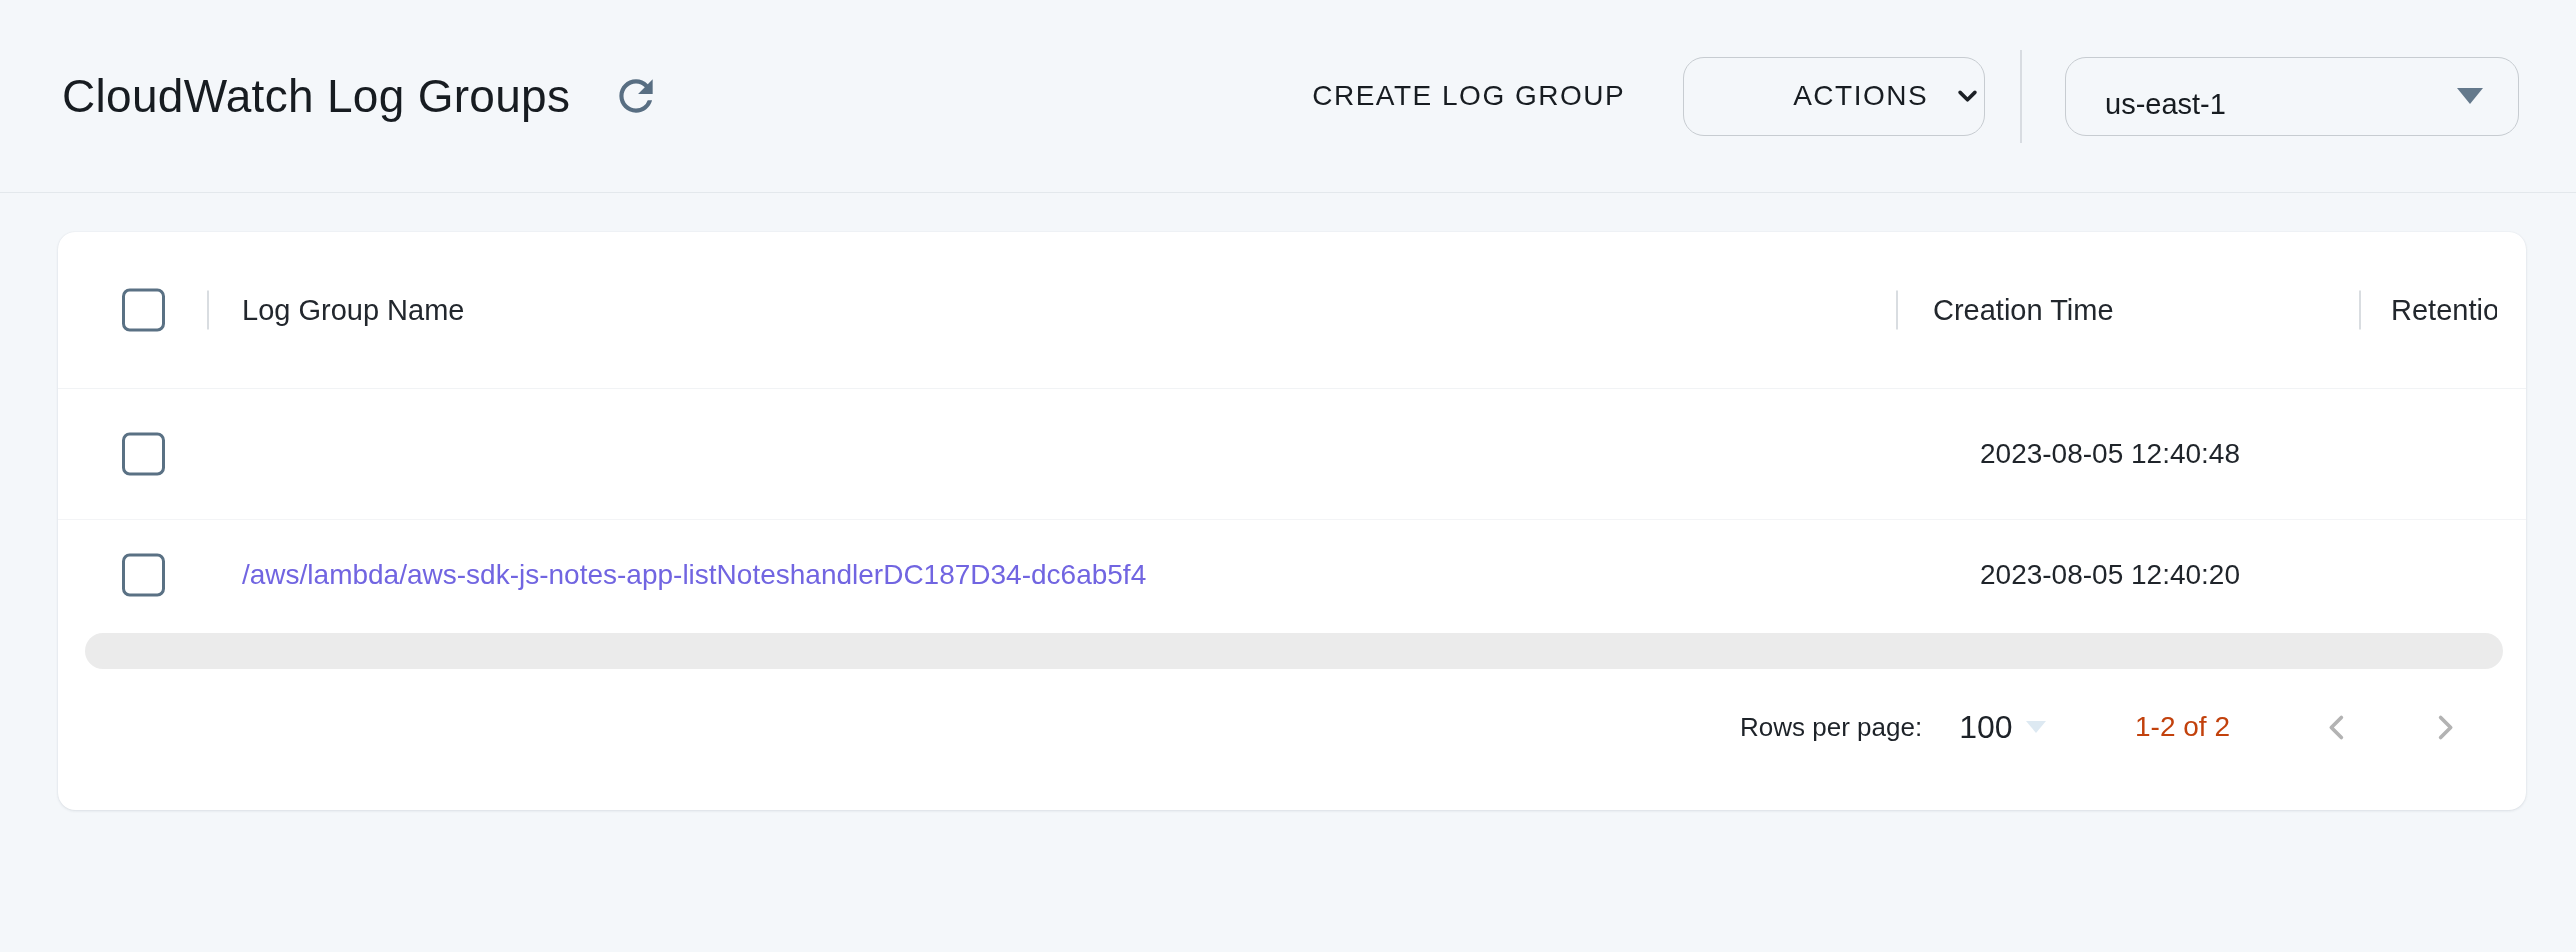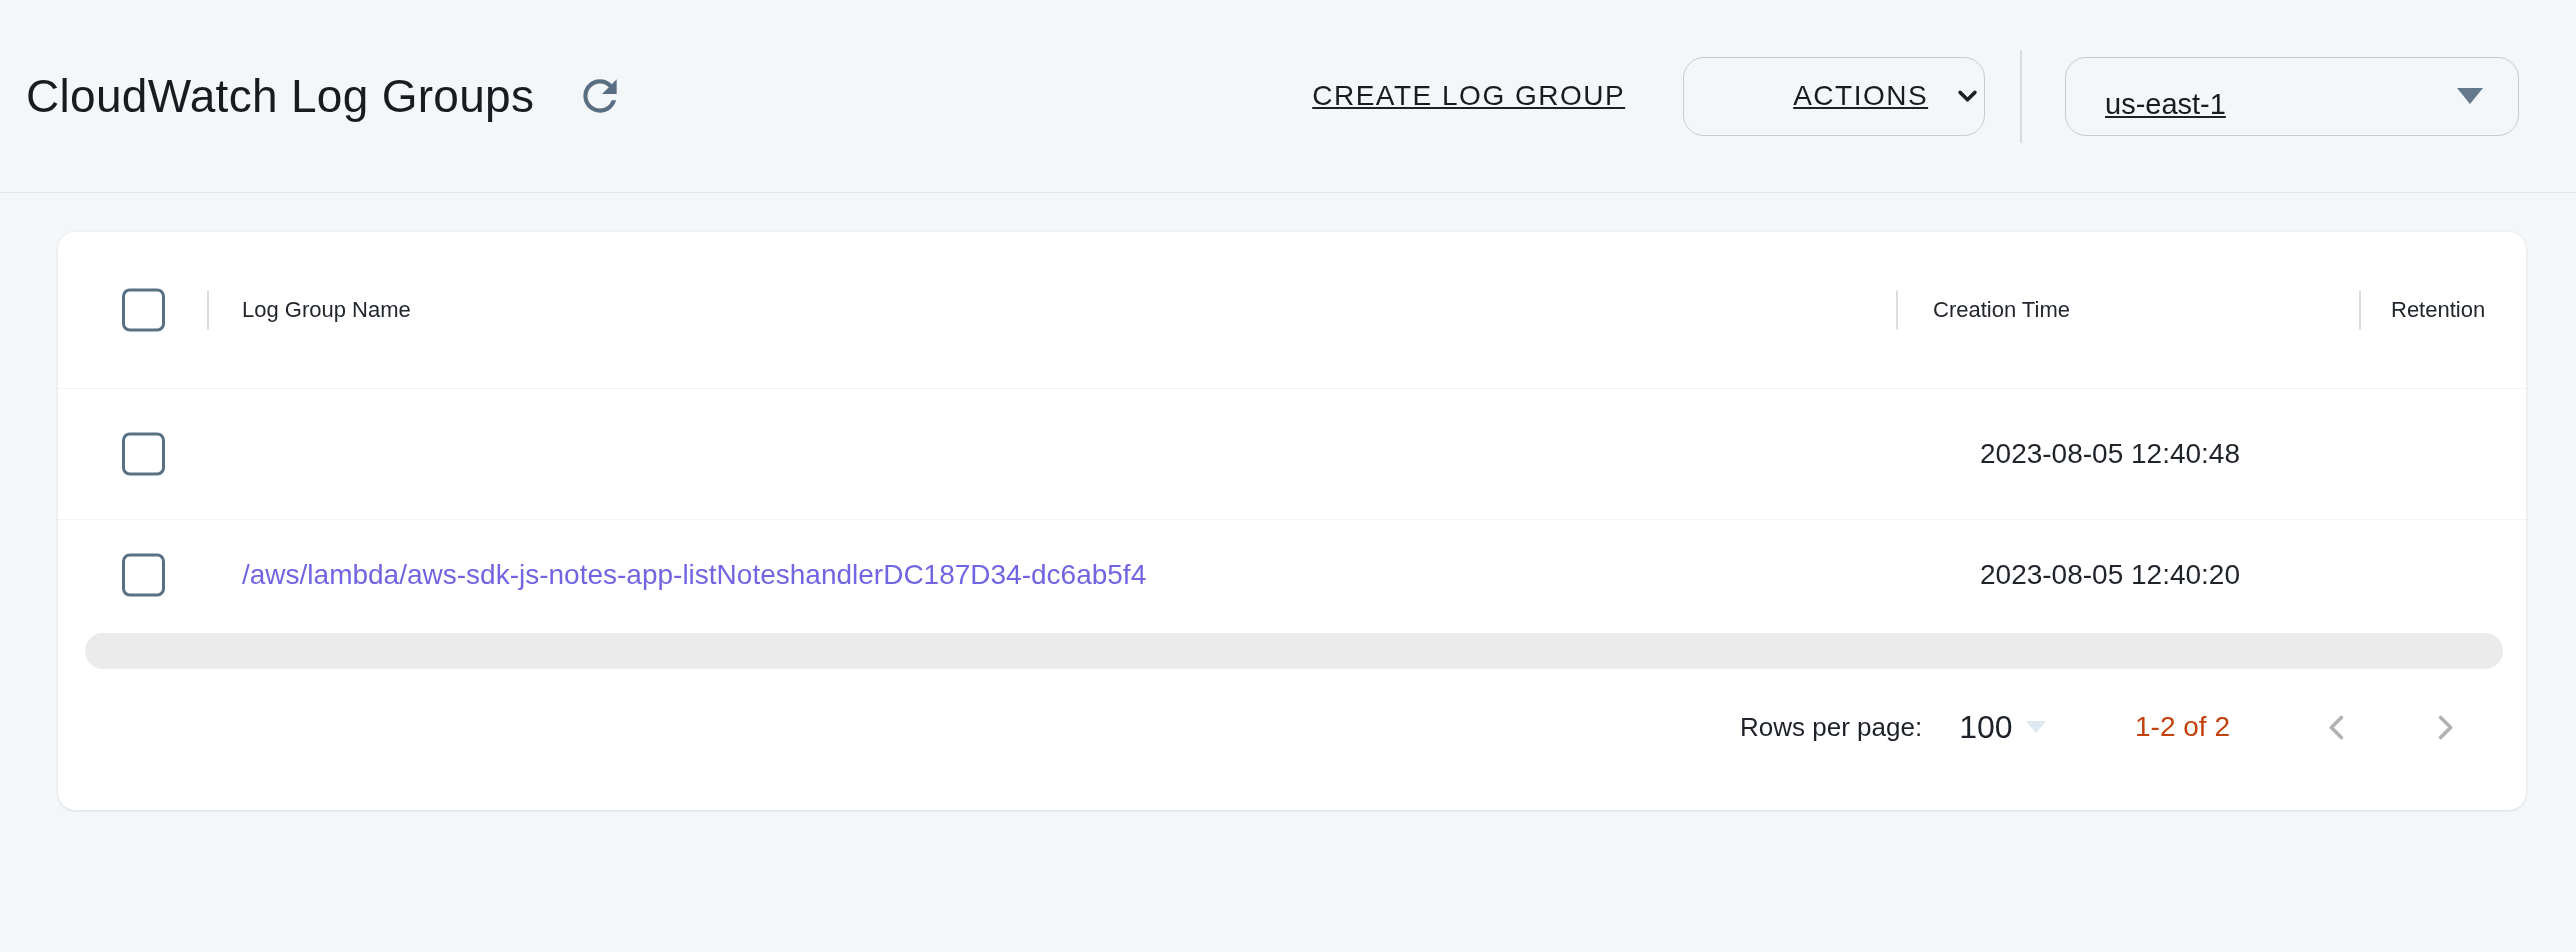--- a/index.html
+++ b/index.html
@@ -9,29 +9,29 @@
     font-family:"Liberation Sans", sans-serif;
     color:#1d2228;
     position:relative;
     overflow:hidden;
   }
 
   
   .topbar {
     position:absolute; top:0; left:0; width:2576px; height:193px;
     display:flex; align-items:center;
-    padding:0 57px 0 26px;
+    padding:0 57px 0 62px;
     border-bottom:1.9px solid #e3e8ec;
     background:#f4f7fa;
   }
   .title-wrap { display:flex; align-items:center; gap:41px; }
   .page-title { font-size:46px; font-weight:400; color:#171c21; letter-spacing:0.3px; }
   .icon-btn { background:none; border:none; cursor:pointer; display:flex; align-items:center; justify-content:center; padding:0; }
 
-  .topbar-right { margin-left:auto; display:flex; align-items:center;text-decoration:underline; }
+  .topbar-right { margin-left:auto; display:flex; align-items:center; }
   .text-btn {
     background:none; border:none; cursor:pointer;
     font-family:"Liberation Sans", sans-serif;
     font-size:28px; font-weight:500; letter-spacing:1.5px;
     color:#171c21; text-transform:uppercase;
   }
   .outline-btn {
     height:79px; border:1.9px solid #c7ccd1; border-radius:21px;
     background:transparent; cursor:pointer;
     display:flex; align-items:center; justify-content:flex-end;
@@ -73,21 +73,21 @@
     border:3.9px solid #5a7184; border-radius:7.7px;
     background:#ffffff; cursor:pointer;
   }
   .col-sep { position:absolute; width:1.9px; height:39px; background:#d9dde1; top:50%; transform:translateY(-50%); }
   .sep-name { left:149px; }
   .sep-created { left:1838px; }
   .sep-retention { left:2301px; }
 
   .th-label {
     position:absolute; top:50%; transform:translateY(-50%);
-    font-size:22px; font-weight:400; color:#22272d; white-space:nowrap;
+    font-size:29px; font-weight:400; color:#22272d; white-space:nowrap;
   }
   .th-name { left:184px; }
   .th-created { left:1875px; }
   .th-retention { left:2333px; width:106px; overflow:hidden; }
 
   .lg-link {
     position:absolute; left:184px; top:50%; transform:translateY(-50%);
     font-size:28px; color:#7165e1; text-decoration:none; white-space:nowrap; cursor:pointer;
   }
   .lg-time {

